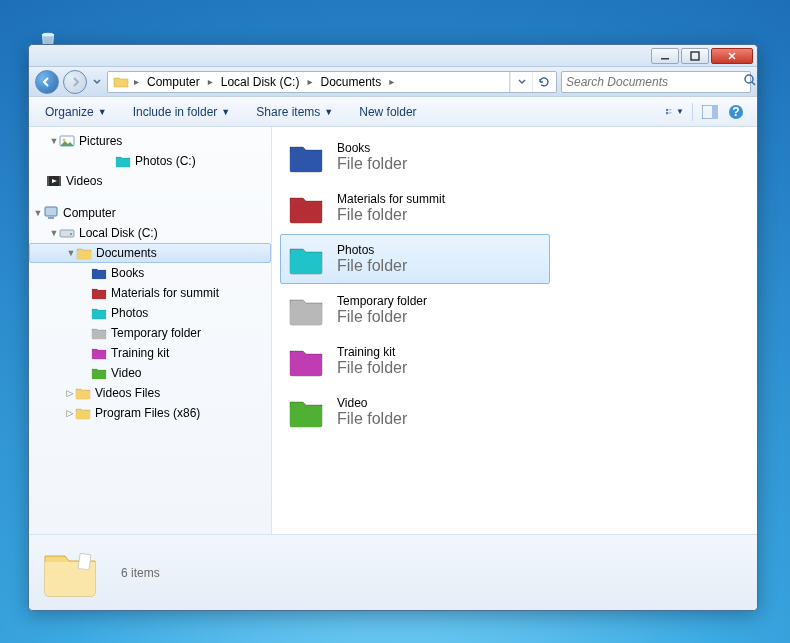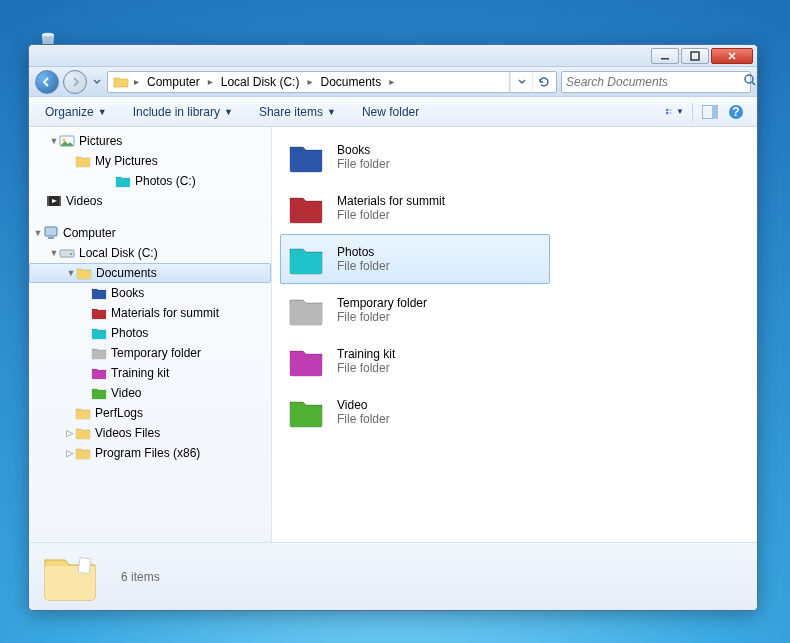--- a/index.html
+++ b/index.html
@@ -62,23 +62,23 @@
   .tree-item{ display:flex; align-items:center; height:20px; padding-left:4px; white-space:nowrap; }
   .tree-item.selected{ background:linear-gradient(#e6f1fd,#cfe4fb); border:1px solid #a3c6ea; border-radius:2px; height:20px; padding-left:3px;}
   .tree-toggle{width:10px;text-align:center;color:#777;font-size:9px;}
   .tree-icon{width:16px;height:16px;margin-right:4px;display:flex;align-items:center;justify-content:center;}
   .content{ flex:1; padding:4px 0; overflow:auto; position:relative; }
   .file-item{ display:flex; align-items:center; height:50px; margin:1px 8px; padding:4px; border:1px solid transparent; border-radius:2px; }
   .file-item.selected{ background:linear-gradient(#eaf4fe,#d7ebfc); border:1px solid #8abce6; }
   .file-icon{width:42px;height:42px;margin-right:10px;display:flex;align-items:center;justify-content:center;}
   .file-text{display:flex;flex-direction:column;}
   .file-name{color:#000;font-size:12px;}
-  .file-type{color:#6d6d6d;font-size:12px;}
+  .file-type{color:#6d6d6d;font-size:16px;}
   .status{
-    height:68px; background:linear-gradient(#f2f7fc,#e5edf7); border-top:1px solid #d7e2ef;
+    height:76px; background:linear-gradient(#f2f7fc,#e5edf7); border-top:1px solid #d7e2ef;
     display:flex; align-items:center; padding:4px 10px; gap:20px; border-radius:0 0 4px 4px;
   }
   .status-thumb{width:62px;height:62px;}
   .status-text{color:#6a6a6a;}
   
   .folder-shape{fill:#f4d16c;stroke:#d3a52e;stroke-width:.5;}
 </style>
 </head>
 <body>
 
@@ -158,21 +158,21 @@
           </svg></span>
     </div>
   </div>
 
   <div class="toolbar">
     <div class="tb-btn">
         <span>Organize</span>
         <span class="drop">▼</span>
       </div>
     <div class="tb-btn">
-        <span>Include in library</span>
+        <span>Include in folder</span>
         <span class="drop">▼</span>
       </div>
     <div class="tb-btn">
         <span>Share items</span>
         <span class="drop">▼</span>
       </div>
     <div class="tb-btn">
         <span>New folder</span>
       </div>
     <div class="tb-right">
@@ -206,30 +206,20 @@
           <span class="tree-toggle">▼</span>
           <span class="tree-icon">
             <svg width="16" height="16" viewBox="0 0 16 16">
               <rect x="1" y="3" width="14" height="10" rx="1" fill="#fff" stroke="#7aa3cc"></rect>
               <circle cx="5" cy="7" r="1.5" fill="#f4c04a"></circle>
               <path d="M2 12l4-4 3 3 2-2 3 3v1H2z" fill="#5ea35f"></path>
             </svg>
           </span>
           <span>Pictures</span>
         </div>
-        <div class="tree-item" style="padding-left: 36px;">
-          <span class="tree-toggle"></span>
-          <span class="tree-icon">
-            <svg width="16" height="16" viewBox="0 0 16 16">
-              <path d="M1 4h5l1 1h8v8a1 1 0 0 1-1 1H2a1 1 0 0 1-1-1z" fill="#f4d16c" stroke="rgba(0,0,0,.25)" stroke-width=".5"></path>
-              <path d="M1 6h14v7a1 1 0 0 1-1 1H2a1 1 0 0 1-1-1z" fill="#f4d16c" opacity=".95"></path>
-            </svg>
-          </span>
-          <span>My Pictures</span>
-        </div>
         <div class="tree-item" style="padding-left: 36px; margin-left: 40px;">
           <span class="tree-toggle"></span>
           <span class="tree-icon">
             <svg width="16" height="16" viewBox="0 0 16 16">
               <path d="M1 4h5l1 1h8v8a1 1 0 0 1-1 1H2a1 1 0 0 1-1-1z" fill="#1fc3c9" stroke="rgba(0,0,0,.25)" stroke-width=".5"></path>
               <path d="M1 6h14v7a1 1 0 0 1-1 1H2a1 1 0 0 1-1-1z" fill="#1fc3c9" opacity=".95"></path>
             </svg>
           </span>
           <span>Photos (C:)</span>
         </div>
@@ -328,30 +318,20 @@
         </div>
         <div class="tree-item" style="padding-left: 52px;">
           <span class="tree-toggle"></span>
           <span class="tree-icon">
             <svg width="16" height="16" viewBox="0 0 16 16">
               <path d="M1 4h5l1 1h8v8a1 1 0 0 1-1 1H2a1 1 0 0 1-1-1z" fill="#4fb033" stroke="rgba(0,0,0,.25)" stroke-width=".5"></path>
               <path d="M1 6h14v7a1 1 0 0 1-1 1H2a1 1 0 0 1-1-1z" fill="#4fb033" opacity=".95"></path>
             </svg>
           </span>
           <span>Video</span>
-        </div>
-        <div class="tree-item" style="padding-left: 36px;">
-          <span class="tree-toggle"></span>
-          <span class="tree-icon">
-            <svg width="16" height="16" viewBox="0 0 16 16">
-              <path d="M1 4h5l1 1h8v8a1 1 0 0 1-1 1H2a1 1 0 0 1-1-1z" fill="#f4d16c" stroke="rgba(0,0,0,.25)" stroke-width=".5"></path>
-              <path d="M1 6h14v7a1 1 0 0 1-1 1H2a1 1 0 0 1-1-1z" fill="#f4d16c" opacity=".95"></path>
-            </svg>
-          </span>
-          <span>PerfLogs</span>
         </div>
         <div class="tree-item" style="padding-left: 36px;">
           <span class="tree-toggle">▷</span>
           <span class="tree-icon">
             <svg width="16" height="16" viewBox="0 0 16 16">
               <path d="M1 4h5l1 1h8v8a1 1 0 0 1-1 1H2a1 1 0 0 1-1-1z" fill="#f4d16c" stroke="rgba(0,0,0,.25)" stroke-width=".5"></path>
               <path d="M1 6h14v7a1 1 0 0 1-1 1H2a1 1 0 0 1-1-1z" fill="#f4d16c" opacity=".95"></path>
             </svg>
           </span>
           <span>Videos Files</span>

